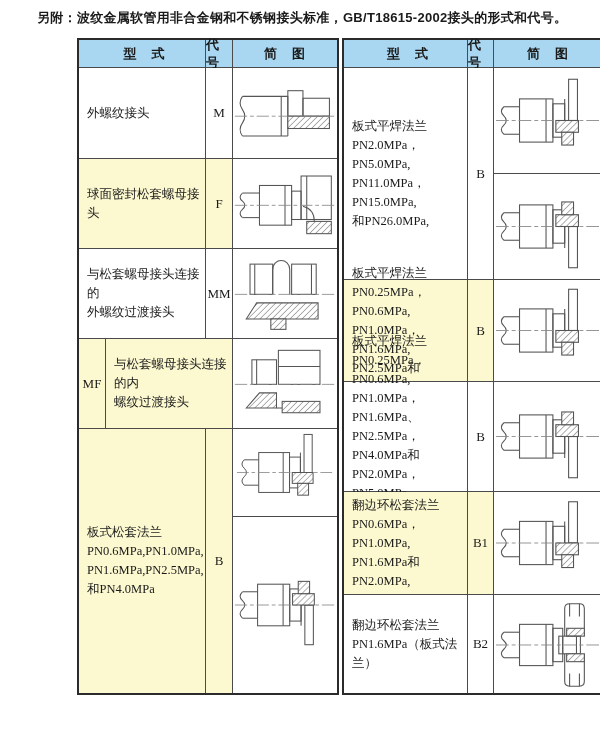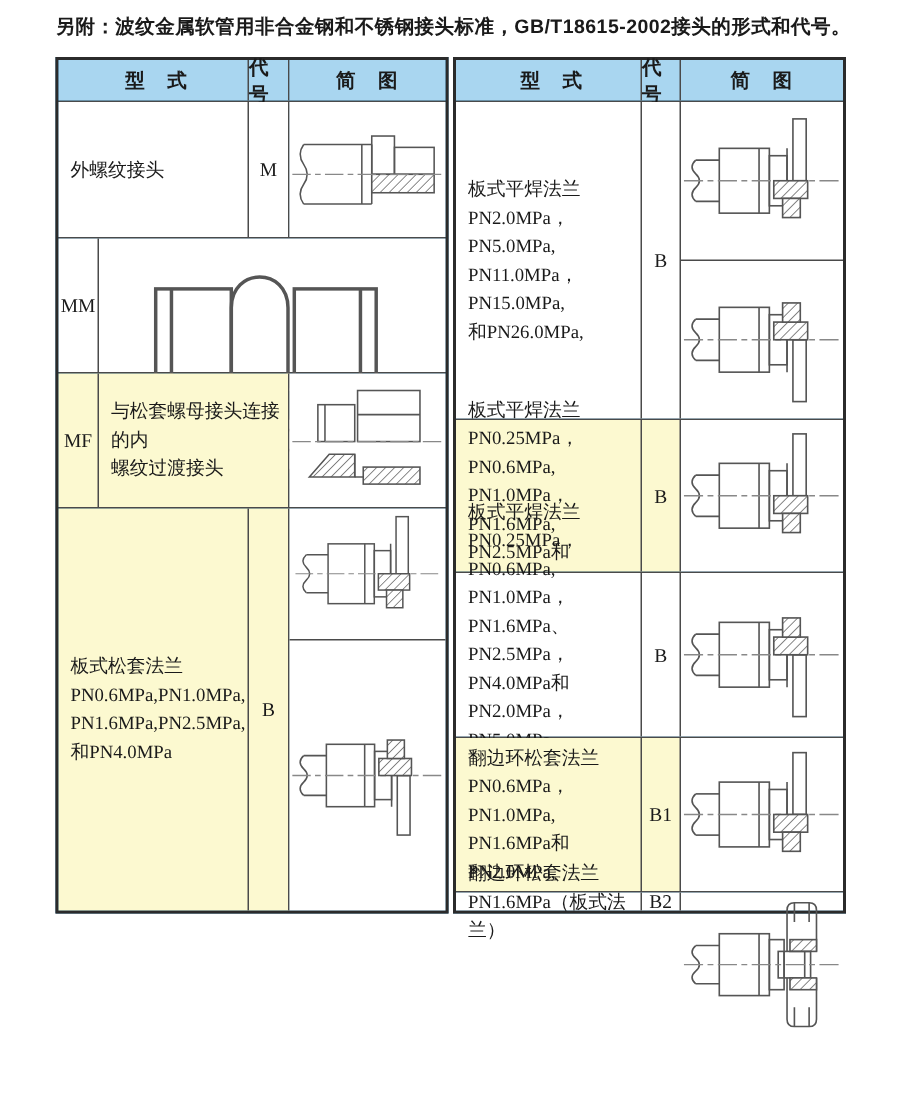--- a/index.html
+++ b/index.html
@@ -14,23 +14,23 @@
     width:600px;height:740px;position:relative;background:#ffffff;
     font-family:"Liberation Serif","DejaVu Serif",serif;color:var(--ink);
     overflow:hidden;
   }
   .doc-title{
     position:absolute;left:37px;top:9px;width:540px;
     font-family:"Liberation Sans","DejaVu Sans",sans-serif;
     font-weight:bold;font-size:13px;letter-spacing:.3px;white-space:nowrap;
   }
   .tbl{
-    position:absolute;top:38px;height:571px;box-sizing:border-box;
-    border:2px solid var(--outer);background:#0c4a6e;
-    display:flex;flex-direction:column;
+    position:absolute;top:38px;height:657px;box-sizing:border-box;
+    border:2px solid var(--outer);background:#7dd3fc;
+    display:flex;flex-direction:column;margin-left:40px;
   }
   .tbl-left{left:37px;width:262px;}
   .tbl-right{left:302px;width:262px;}
   .tr{display:flex;flex:none;box-sizing:border-box;border-bottom:1px solid var(--border);min-height:0;}
   .tr:last-child{border-bottom:none;flex:1;justify-content:space-between;}
   .td{box-sizing:border-box;border-right:1px solid var(--border);min-width:0;background:#fff;}
   .td:last-child{border-right:none;}
   .thead{height:28px;}
   .thead .td{
     background:var(--header-bg);display:flex;align-items:center;justify-content:center;
@@ -81,22 +81,45 @@
             <line x1="51" y1="30" x2="51" y2="72" stroke="#555" stroke-width="1.1"></line>
             <rect x="58" y="24" width="16" height="27" fill="none" stroke="#555" stroke-width="1.1"></rect>
             <rect x="74" y="32" width="28" height="19" fill="none" stroke="#555" stroke-width="1.1"></rect>
             <rect x="58" y="51" width="44" height="13" fill="url(#hp)" stroke="#555" stroke-width="1.1"></rect>
             <line x1="2" y1="51" x2="108" y2="51" stroke="#888" stroke-width="0.9" stroke-dasharray="13 3 4 3"></line>
           </svg>
         </div>
       </div>
   </div>
 
-
   <div class="tr" style="height:90px">
+    <div class="td c-type hl">球面密封松套螺母接头</div>
+    <div class="td c-code hl">F</div>
+    <div class="td c-diag">
+        <div class="subdiag">
+          <svg class="diag" viewBox="0 0 110 96" preserveAspectRatio="xMidYMid meet">
+            <path d="M10,36 q-5,4.333333333333333 0,8.666666666666666 q5,4.333333333333333 0,8.666666666666666 q-5,4.333333333333333 0,8.666666666666666" fill="none" stroke="#555" stroke-width="1.1"></path>
+            <line x1="10" y1="36" x2="28" y2="36" stroke="#555" stroke-width="1.1"></line>
+            <line x1="10" y1="62" x2="28" y2="62" stroke="#555" stroke-width="1.1"></line>
+            <rect x="28" y="28" width="34" height="42" fill="none" stroke="#555" stroke-width="1.1"></rect>
+            <line x1="55" y1="28" x2="55" y2="70" stroke="#555" stroke-width="1.1"></line>
+            <rect x="62" y="34" width="10" height="30" fill="none" stroke="#555" stroke-width="1.1"></rect>
+            <rect x="72" y="18" width="32" height="46" fill="none" stroke="#555" stroke-width="1.1"></rect>
+            <line x1="78" y1="18" x2="78" y2="64" stroke="#555" stroke-width="1.1"></line>
+            <path d="M74,50 Q86,53 86,66" fill="none" stroke="#555" stroke-width="1.1"></path>
+            <rect x="78" y="66" width="26" height="13" fill="url(#hp)" stroke="#555" stroke-width="1.1"></rect>
+            <line x1="2" y1="49" x2="108" y2="49" stroke="#888" stroke-width="0.9" stroke-dasharray="13 3 4 3"></line>
+          </svg>
+        </div>
+      </div>
+  </div>
+
+  <div class="tr" style="height:90px">
+    <div class="td c-type">与松套螺母接头连接的
+外螺纹过渡接头</div>
     <div class="td c-code">MM</div>
     <div class="td c-diag">
         <div class="subdiag">
           <svg class="diag" viewBox="0 0 110 96" preserveAspectRatio="xMidYMid meet">
             <rect x="18" y="16" width="24" height="32" fill="none" stroke="#555" stroke-width="1.1"></rect>
             <line x1="23" y1="16" x2="23" y2="48" stroke="#555" stroke-width="1.1"></line>
             <rect x="62" y="16" width="26" height="32" fill="none" stroke="#555" stroke-width="1.1"></rect>
             <line x1="83" y1="16" x2="83" y2="48" stroke="#555" stroke-width="1.1"></line>
             <path d="M42,48 L42,22 C42,9 60,9 60,22 L60,48" fill="none" stroke="#555" stroke-width="1.1"></path>
             <line x1="2" y1="48" x2="108" y2="48" stroke="#888" stroke-width="0.9" stroke-dasharray="13 3 4 3"></line>

